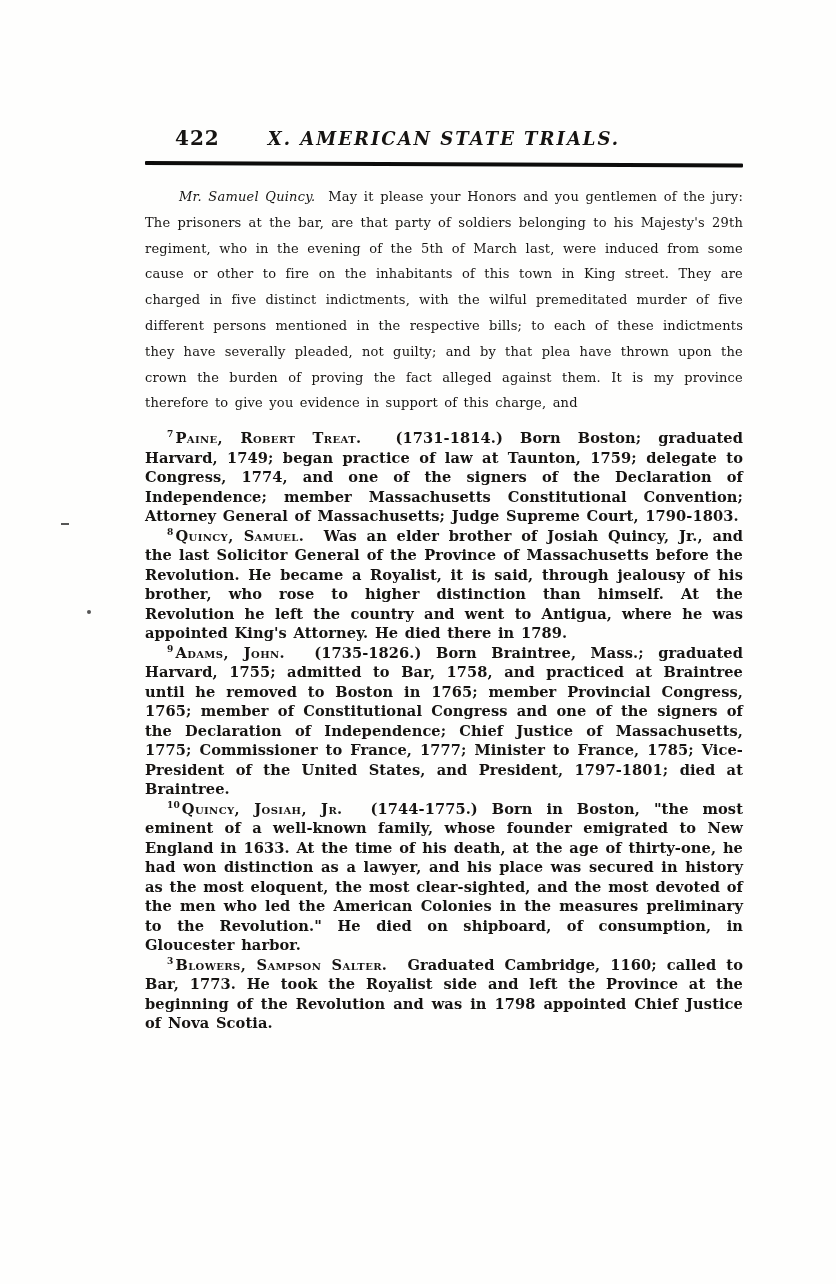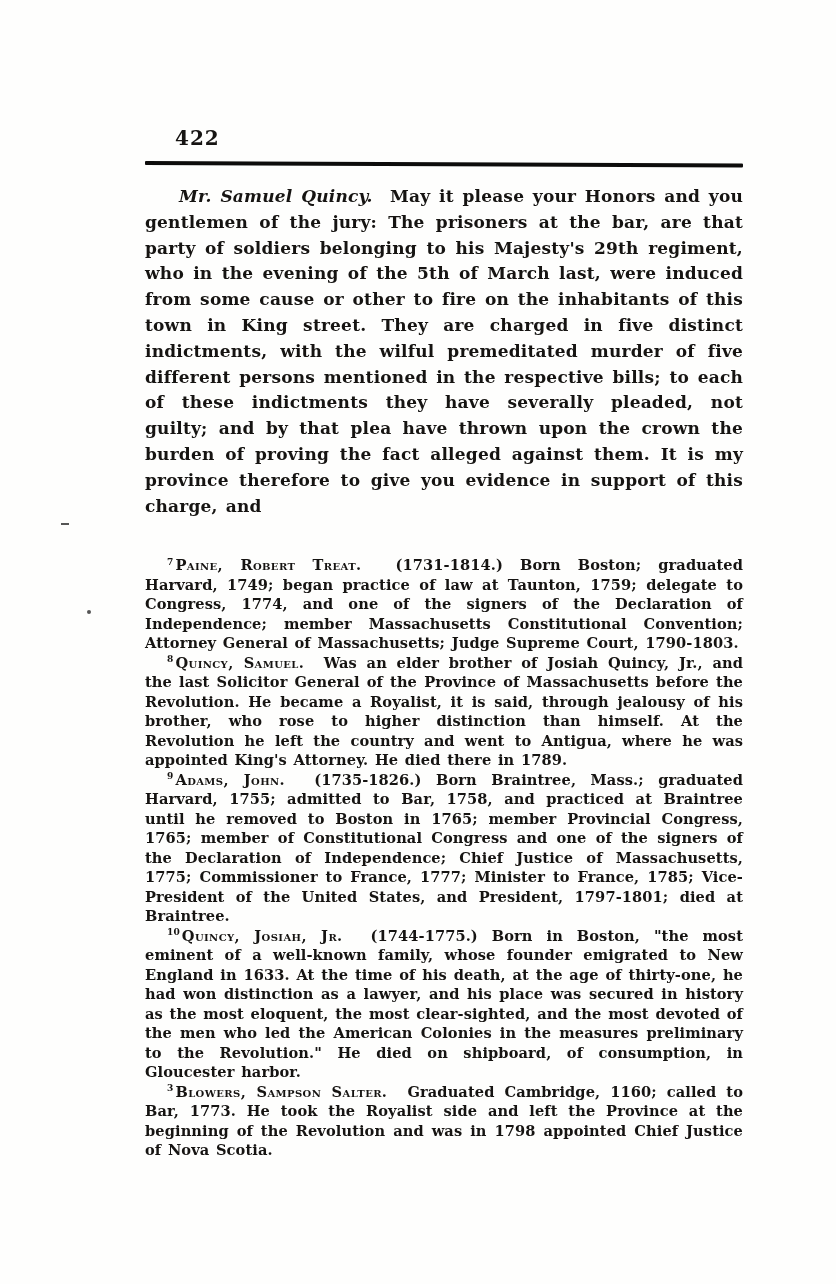--- a/index.html
+++ b/index.html
@@ -48,34 +48,34 @@
     height: 4px;
     background: #0d0c0b;
     margin-top: 5px;
     transform: rotate(0.25deg);
     transform-origin: left center;
     border-radius: 1px;
   }
   
   .body-paragraph {
     margin: 19px 0 0 0;
-    font-size: 17px;
+    font-size: 13px;
     line-height: 25.8px;
-    font-weight: bold;
+    font-weight: normal;
     text-align: justify;
     text-indent: 34px;
     letter-spacing: 0.2px;
     word-spacing: 2px;
   }
   .lead-in {
     font-style: italic;
   }
   
   .footnotes {
-    margin-top: 36px;
+    margin-top: 12px;
   }
   .footnote {
     margin: 0;
     font-size: 14.6px;
     line-height: 19.5px;
     font-weight: bold;
     text-align: justify;
     text-indent: 22px;
     letter-spacing: 0.1px;
     word-spacing: 1.5px;
@@ -114,20 +114,21 @@
 
 <div class="page">
 
   <span class="speck speck-dash"></span>
   <span class="speck speck-dot"></span>
 
   <div class="content">
 
     <div class="running-head">
       <span class="page-number">422</span>
+      <div class="head-title">X. AMERICAN STATE TRIALS.</div>
     </div>
     <div class="head-rule"></div>
 
     <p class="body-paragraph"><span class="lead-in">Mr. Samuel Quincy.</span>&nbsp; <span>May it please your Honors and you gentlemen of the jury:  The prisoners at the bar, are that party of soldiers belonging to his Majesty's 29th regiment, who in the evening of the 5th of March last, were induced from some cause or other to fire on the inhabitants of this town in King street.  They are charged in five distinct indictments, with the wilful premeditated murder of five different persons mentioned in the respective bills; to each of these indictments they have severally pleaded, not guilty; and by that plea have thrown upon the crown the burden of proving the fact alleged against them.  It is my province therefore to give you evidence in support of this charge, and</span></p>
 
     <div class="footnotes">
 
       <p class="footnote"><sup class="fn-marker">7</sup><span class="fn-name">Paine, Robert Treat.</span>&nbsp; <span>(1731-1814.)  Born Boston; graduated Harvard, 1749; began practice of law at Taunton, 1759; delegate to Congress, 1774, and one of the signers of the Declaration of Independence; member Massachusetts Constitutional Convention; Attorney General of Massachusetts; Judge Supreme Court, 1790-1803.</span></p>
 
       <p class="footnote"><sup class="fn-marker">8</sup><span class="fn-name">Quincy, Samuel.</span>&nbsp; <span>Was an elder brother of Josiah Quincy, Jr., and the last Solicitor General of the Province of Massachusetts before the Revolution.  He became a Royalist, it is said, through jealousy of his brother, who rose to higher distinction than himself.  At the Revolution he left the country and went to Antigua, where he was appointed King's Attorney.  He died there in 1789.</span></p>

